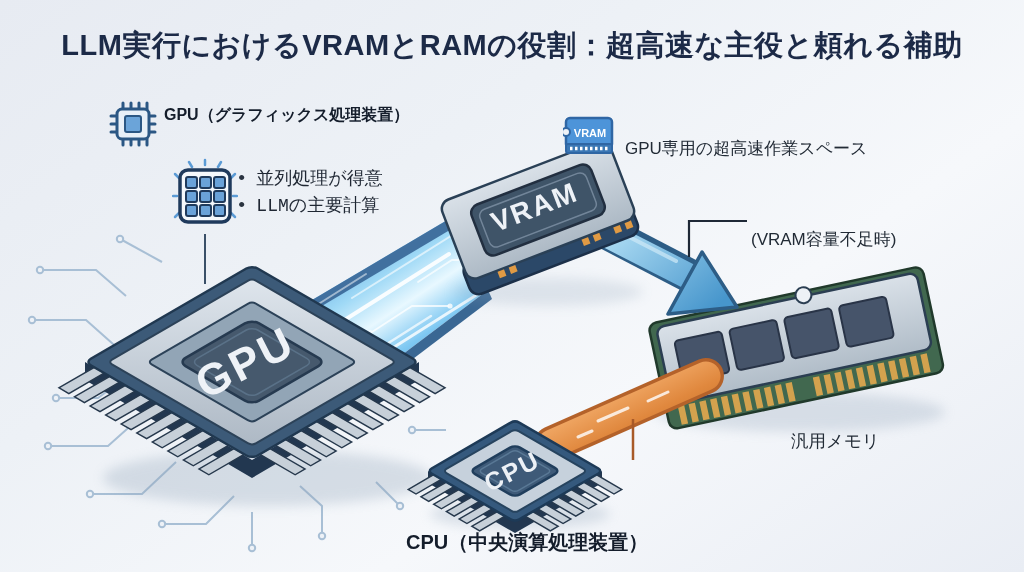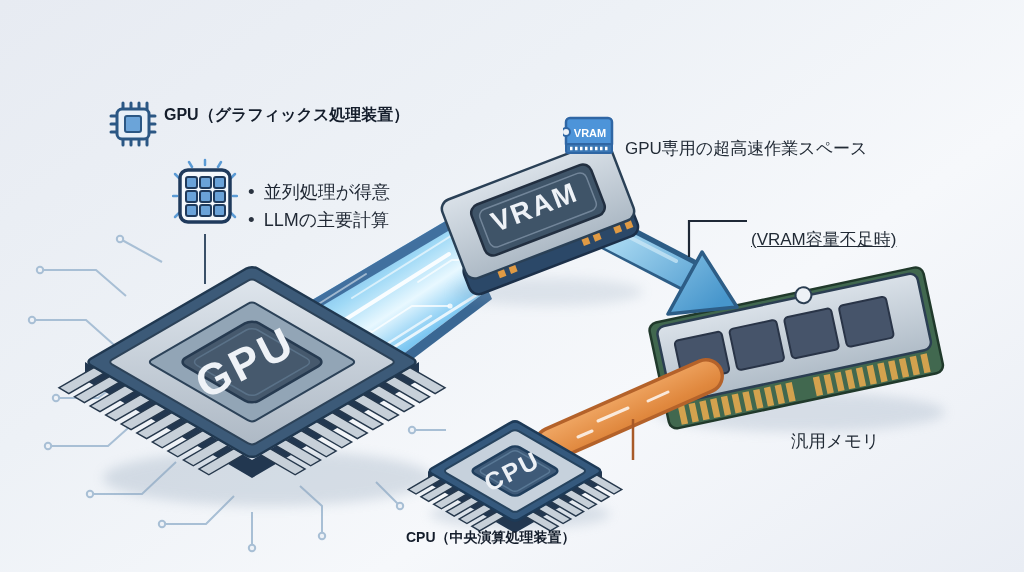--- a/index.html
+++ b/index.html
@@ -10,24 +10,24 @@
     color:#1f2733;
   }
   .abs{position:absolute;}
   svg{display:block;}
   .title{
     left:0;right:0;top:26px;text-align:center;
     font-size:29px;font-weight:bold;color:#1c2a47;letter-spacing:.5px;
   }
   .h-label{font-size:16px;font-weight:bold;color:#141d2b;white-space:nowrap;}
   .sub-label{font-size:17px;color:#222b36;white-space:nowrap;}
-  ul.bullets{list-style:none;margin:12px;padding:0;font-size:18px;color:#1f2733;}
+  ul.bullets{list-style:none;margin:0;padding:0;font-size:18px;color:#1f2733;font-family:Liberation Mono, monospace;}
   ul.bullets li{line-height:27px;white-space:nowrap;}
   ul.bullets li::before{content:"•";margin-right:9px;color:#2a3340;font-size:1.05em;}
-  .chip-label{font-size:14px;font-weight:bold;color:#141d2b;white-space:nowrap;}
+  .chip-label{font-size:20px;font-weight:bold;color:#141d2b;white-space:nowrap;}
 </style>
 </head>
 <body>
 
 <div class="stage">
 
   <svg class="abs" style="left:0;top:0;" width="1024" height="572" viewBox="0 0 1024 572">
     <defs>
       <linearGradient id="beamGrad" gradientUnits="userSpaceOnUse" x1="330" y1="240" x2="430" y2="392">
         <stop offset="0" stop-color="#4f9ad8"></stop>
@@ -213,20 +213,21 @@
         <rect x="-26" y="-26" width="52" height="52" rx="5" fill="none" stroke="#60809d" stroke-width="1.5" vector-effect="non-scaling-stroke" opacity="0.8"></rect>
       </g>
       <text transform="translate(516,479) rotate(-27)" text-anchor="middle" font-size="25" font-weight="bold" fill="#edf1f6" letter-spacing="2">CPU</text>
     </g>
 
     <polyline points="747,221 689,221 689,257" fill="none" stroke="#1e2836" stroke-width="2.2"></polyline>
     <line x1="633" y1="419" x2="633" y2="460" stroke="#a85a28" stroke-width="2.5"></line>
     <line x1="205" y1="234" x2="205" y2="284" stroke="#3a5068" stroke-width="2"></line>
   </svg>
 
+  <div class="abs title">LLM実行におけるVRAMとRAMの役割：超高速な主役と頼れる補助</div>
 
   <div class="abs" style="left:106px;top:99px;">
     <svg width="54" height="50" viewBox="0 0 54 50">
       <g stroke="#2b5784" stroke-width="3" stroke-linecap="round">
         <line x1="17" y1="4" x2="17" y2="10"></line>
           <line x1="25" y1="4" x2="25" y2="10"></line>
         <line x1="33" y1="4" x2="33" y2="10"></line>
           <line x1="41" y1="4" x2="41" y2="10"></line>
         <line x1="17" y1="40" x2="17" y2="46"></line>
           <line x1="25" y1="40" x2="25" y2="46"></line>
@@ -281,19 +282,19 @@
     <svg width="52" height="48" viewBox="0 0 52 48">
       <rect x="3" y="6" width="46" height="30" rx="4" fill="#4d94d9" stroke="#2f66a4" stroke-width="2.5"></rect>
       <rect x="3" y="32" width="46" height="9" rx="2" fill="#3a77b5" stroke="#2f66a4" stroke-width="2"></rect>
       <line x1="7" y1="36.5" x2="46" y2="36.5" stroke="#ffffff" stroke-width="3.5" stroke-dasharray="2.5 2.5"></line>
       <circle cx="3" cy="20" r="4" fill="#eef2f7" stroke="#2f66a4" stroke-width="2"></circle>
       <text x="27" y="25" text-anchor="middle" font-size="11" font-weight="bold" fill="#ffffff">VRAM</text>
     </svg>
   </div>
   <div class="abs sub-label" style="left:625px;top:137px;">GPU専用の超高速作業スペース</div>
 
-  <div class="abs sub-label" style="left:751px;top:228px;text-decoration:underline;">(VRAM容量不足時)</div>
+  <div class="abs sub-label" style="left:751px;top:228px;">(VRAM容量不足時)</div>
 
   <div class="abs sub-label" style="left:791px;top:429px;font-size:17.5px;">汎用メモリ</div>
 
   <div class="abs chip-label" style="left:406px;top:529px;">CPU（中央演算処理装置）</div>
 
 </div>
 
 </body></html>

